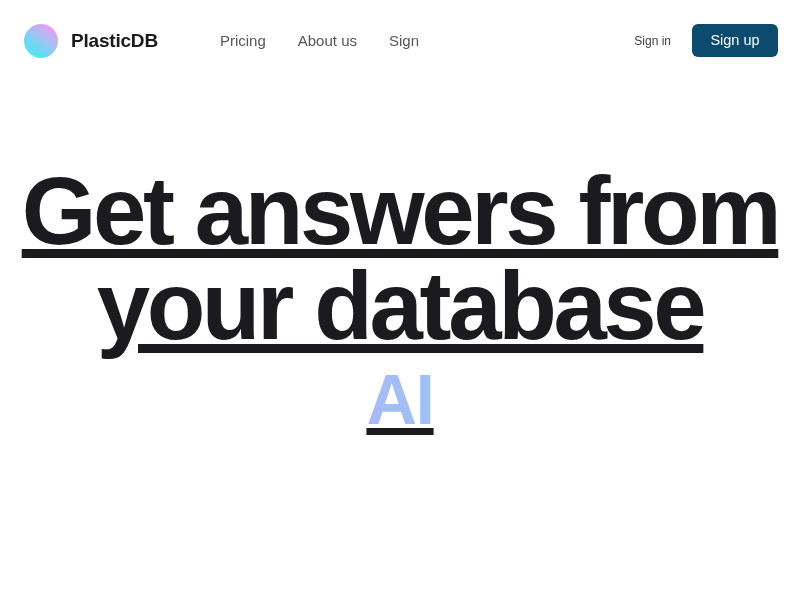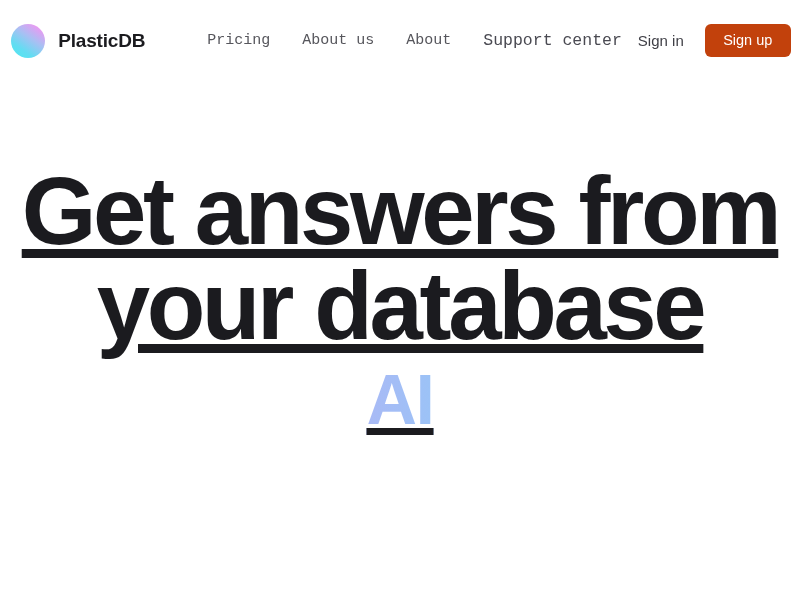--- a/index.html
+++ b/index.html
@@ -62,54 +62,53 @@
   .nav-links li { display: block; }
 
   .nav-link {
     display: inline-block;
     font-size: 15px;
     color: #56565c;
     text-decoration: none;
     padding: 0 16px;
     white-space: nowrap;
     line-height: 20px;
-    font-family: Liberation Mono, monospace;
   }
 
   .nav-link.is-larger {
     font-size: 16.5px;
     color: #4a4a52;
     padding: 0 16px;
   }
 
   .nav-right {
     margin-left: auto;
     display: flex;
     align-items: center;
     gap: 21px;
   }
 
   .signin-link {
-    font-size: 15px;
+    font-size: 12px;
     color: #3f3f46;
     text-decoration: none;
     white-space: nowrap;
     line-height: 20px;
   }
 
   .signup-button {
     display: inline-flex;
     align-items: center;
     justify-content: center;
     min-width: 86px;
     height: 33px;
     padding: 13px 16px;
     border: none;
     border-radius: 6px;
-    background: #c2410c;
+    background: #0c4a6e;
     color: #ffffff;
     font-family: inherit;
     font-size: 14.5px;
     line-height: 1;
     cursor: pointer;
     white-space: nowrap;
   }
 
   
   .hero {
@@ -157,24 +156,21 @@
   </a>
 
   <ul class="nav-links">
     <li>
       <a class="nav-link" href="#">Pricing</a>
     </li>
     <li>
       <a class="nav-link" href="#">About us</a>
     </li>
     <li>
-      <a class="nav-link" href="#">About</a>
-    </li>
-    <li>
-      <a class="nav-link is-larger" href="#">Support center</a>
+      <a class="nav-link" href="#">Sign</a>
     </li>
   </ul>
 
   <div class="nav-right">
     <a class="signin-link" href="#">Sign in</a>
     <button class="signup-button" type="button">Sign up</button>
   </div>
 
 </header>
 

